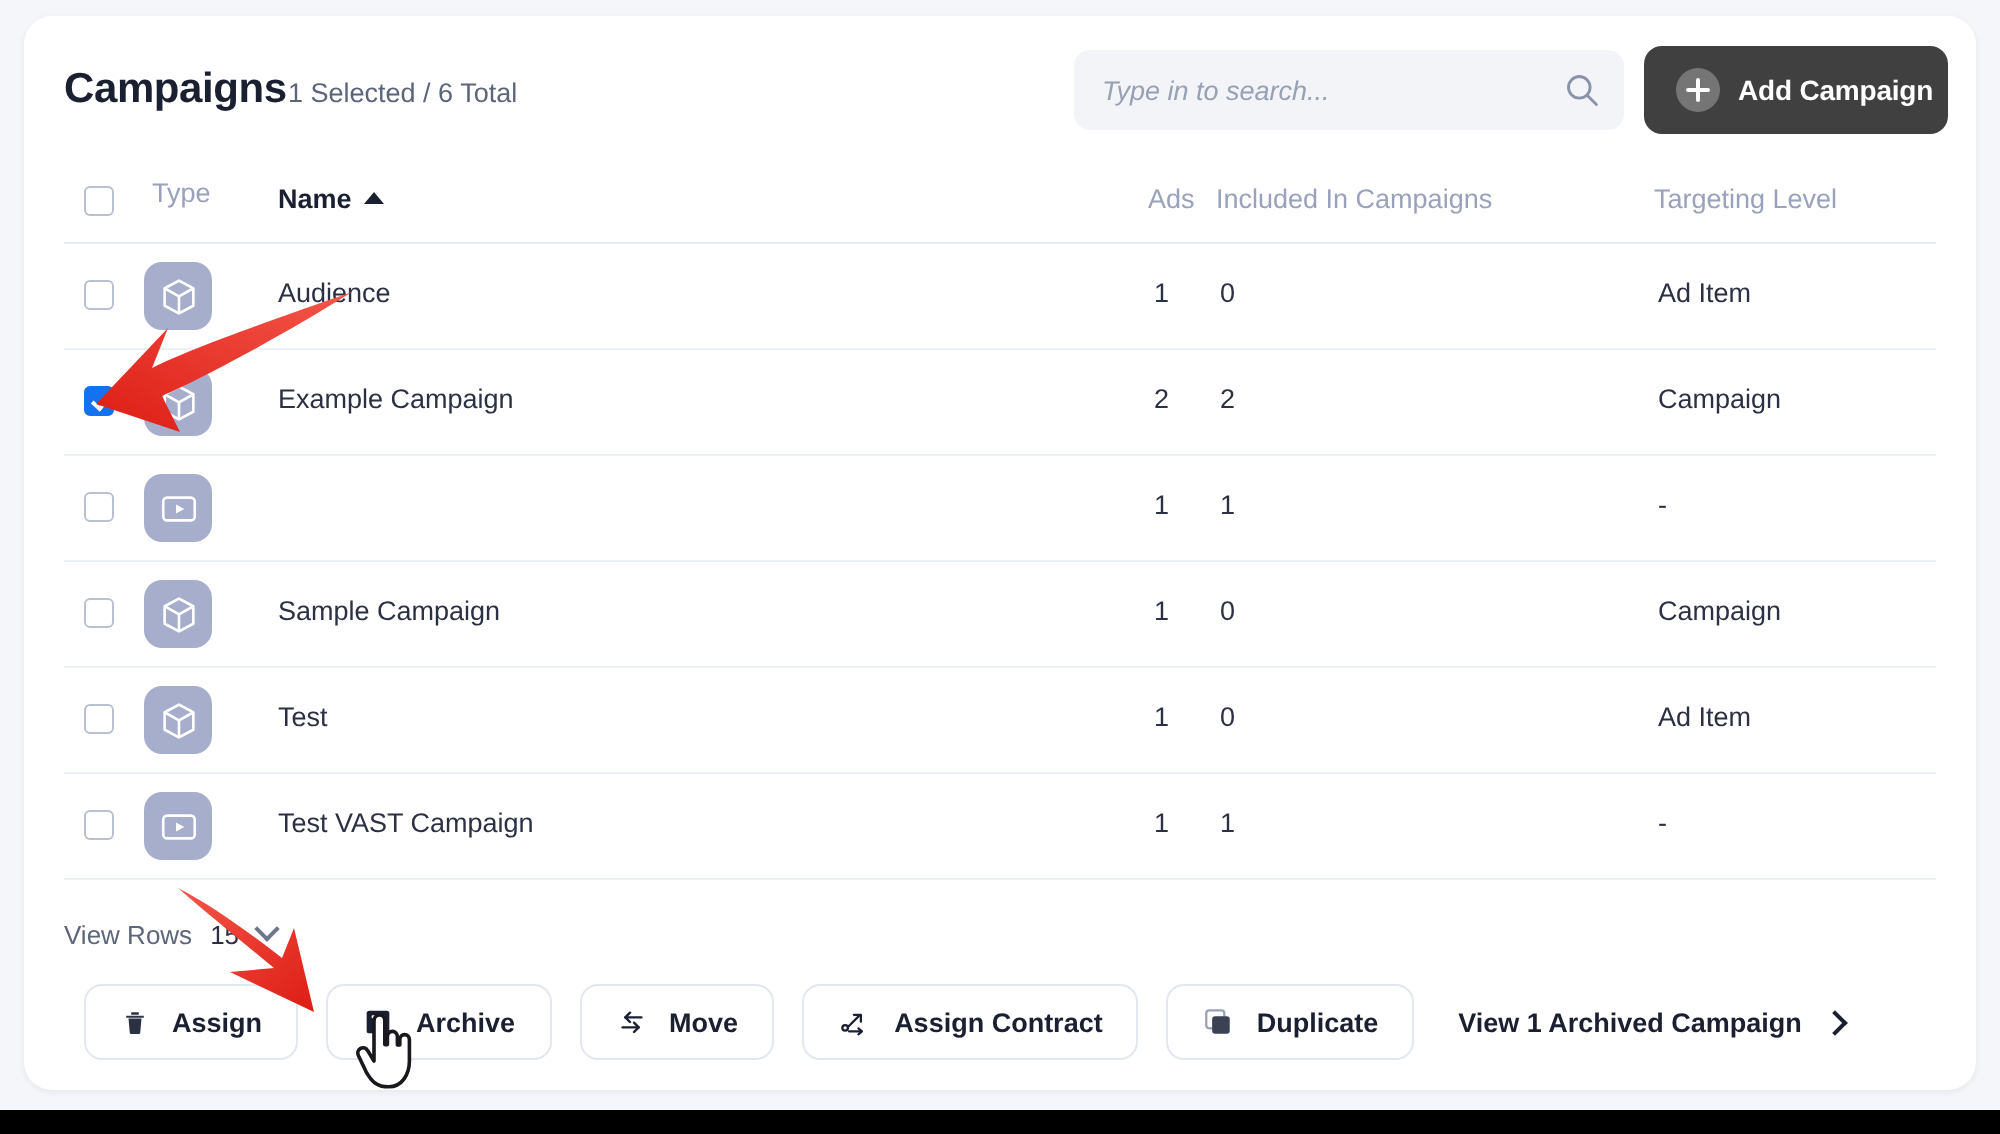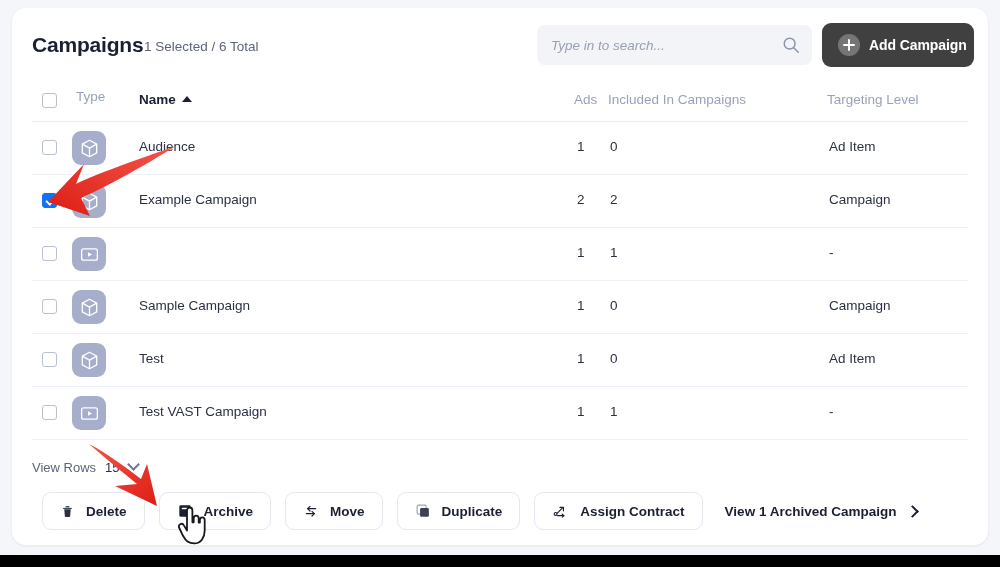--- a/index.html
+++ b/index.html
@@ -359,60 +359,60 @@
       </div>
 
       <div class="actions">
 
         <button class="abtn">
           <svg width="15" height="16" viewBox="0 0 24 24">
             <path d="M5 7h14v1.6H5z" fill="#2b3142"></path>
             <path d="M9 4.2h6v2H9z" fill="#2b3142"></path>
             <path d="M6.8 9.2h10.4l-1 11.2a1.4 1.4 0 0 1-1.4 1.3H9.2a1.4 1.4 0 0 1-1.4-1.3z" fill="#2b3142"></path>
           </svg>
-          <span>Delete</span>
+          <span>Assign</span>
         </button>
 
         <button class="abtn">
           <svg width="16" height="16" viewBox="0 0 24 24">
             <rect x="3.5" y="3.5" width="17" height="17" rx="2" fill="#1b2031"></rect>
             <rect x="7.2" y="7" width="9.6" height="2.3" rx="0.8" fill="#ffffff"></rect>
           </svg>
           <span>Archive</span>
         </button>
 
         <button class="abtn">
           <svg width="16" height="16" viewBox="0 0 24 24" fill="none" stroke="#1b2031" stroke-width="1.8" stroke-linecap="round" stroke-linejoin="round">
             <path d="M19 8.5H7"></path>
               <path d="M10.5 5 7 8.5l3.5 3.5"></path>
             <path d="M5 16h12"></path>
               <path d="M13.5 12.5 17 16l-3.5 3.5"></path>
           </svg>
           <span>Move</span>
-        </button>
-
-        <button class="abtn">
-          <svg width="16" height="16" viewBox="0 0 24 24">
-            <rect x="3.2" y="3.2" width="13.5" height="13.5" rx="2.2" fill="none" stroke="#9aa1b2" stroke-width="1.7"></rect>
-            <rect x="7.6" y="7.6" width="13.2" height="13.2" rx="2.2" fill="#3b4254"></rect>
-          </svg>
-          <span>Duplicate</span>
         </button>
 
         <button class="abtn">
           <svg width="17" height="16" viewBox="0 0 24 24" fill="none" stroke="#1b2031" stroke-width="1.7" stroke-linecap="round" stroke-linejoin="round">
             <circle cx="4.6" cy="16.4" r="2.1"></circle>
             <path d="M6.9 15.6 15 7.4"></path>
             <path d="M11.2 6.6h5.2v5.2"></path>
             <path d="M7.5 19h9.4"></path>
               <path d="M14.6 16.8 17.2 19l-2.6 2.2"></path>
           </svg>
           <span>Assign Contract</span>
         </button>
 
+        <button class="abtn">
+          <svg width="16" height="16" viewBox="0 0 24 24">
+            <rect x="3.2" y="3.2" width="13.5" height="13.5" rx="2.2" fill="none" stroke="#9aa1b2" stroke-width="1.7"></rect>
+            <rect x="7.6" y="7.6" width="13.2" height="13.2" rx="2.2" fill="#3b4254"></rect>
+          </svg>
+          <span>Duplicate</span>
+        </button>
+
         <div class="view-archived">
           <span>View 1 Archived Campaign</span>
           <span class="chev-right"></span>
         </div>
 
       </div>
     </div>
 
   </div>
 

